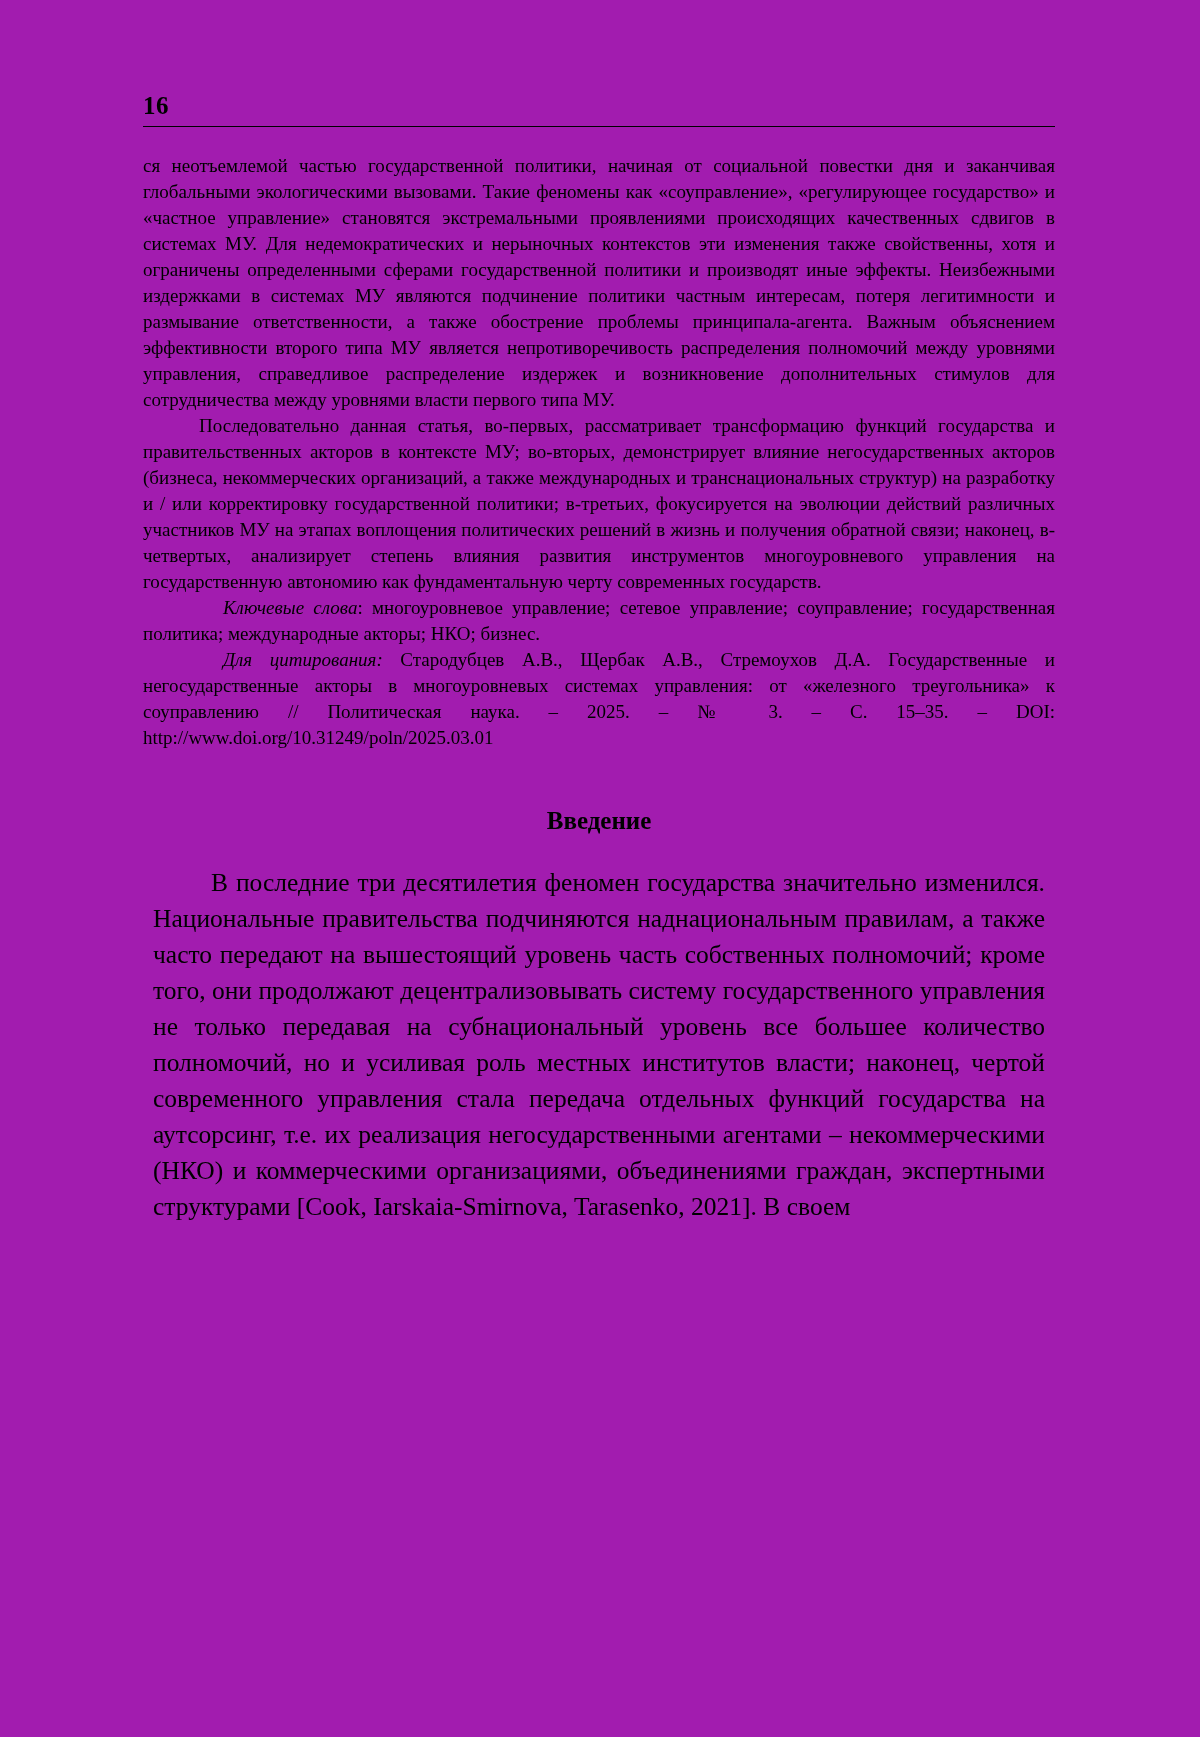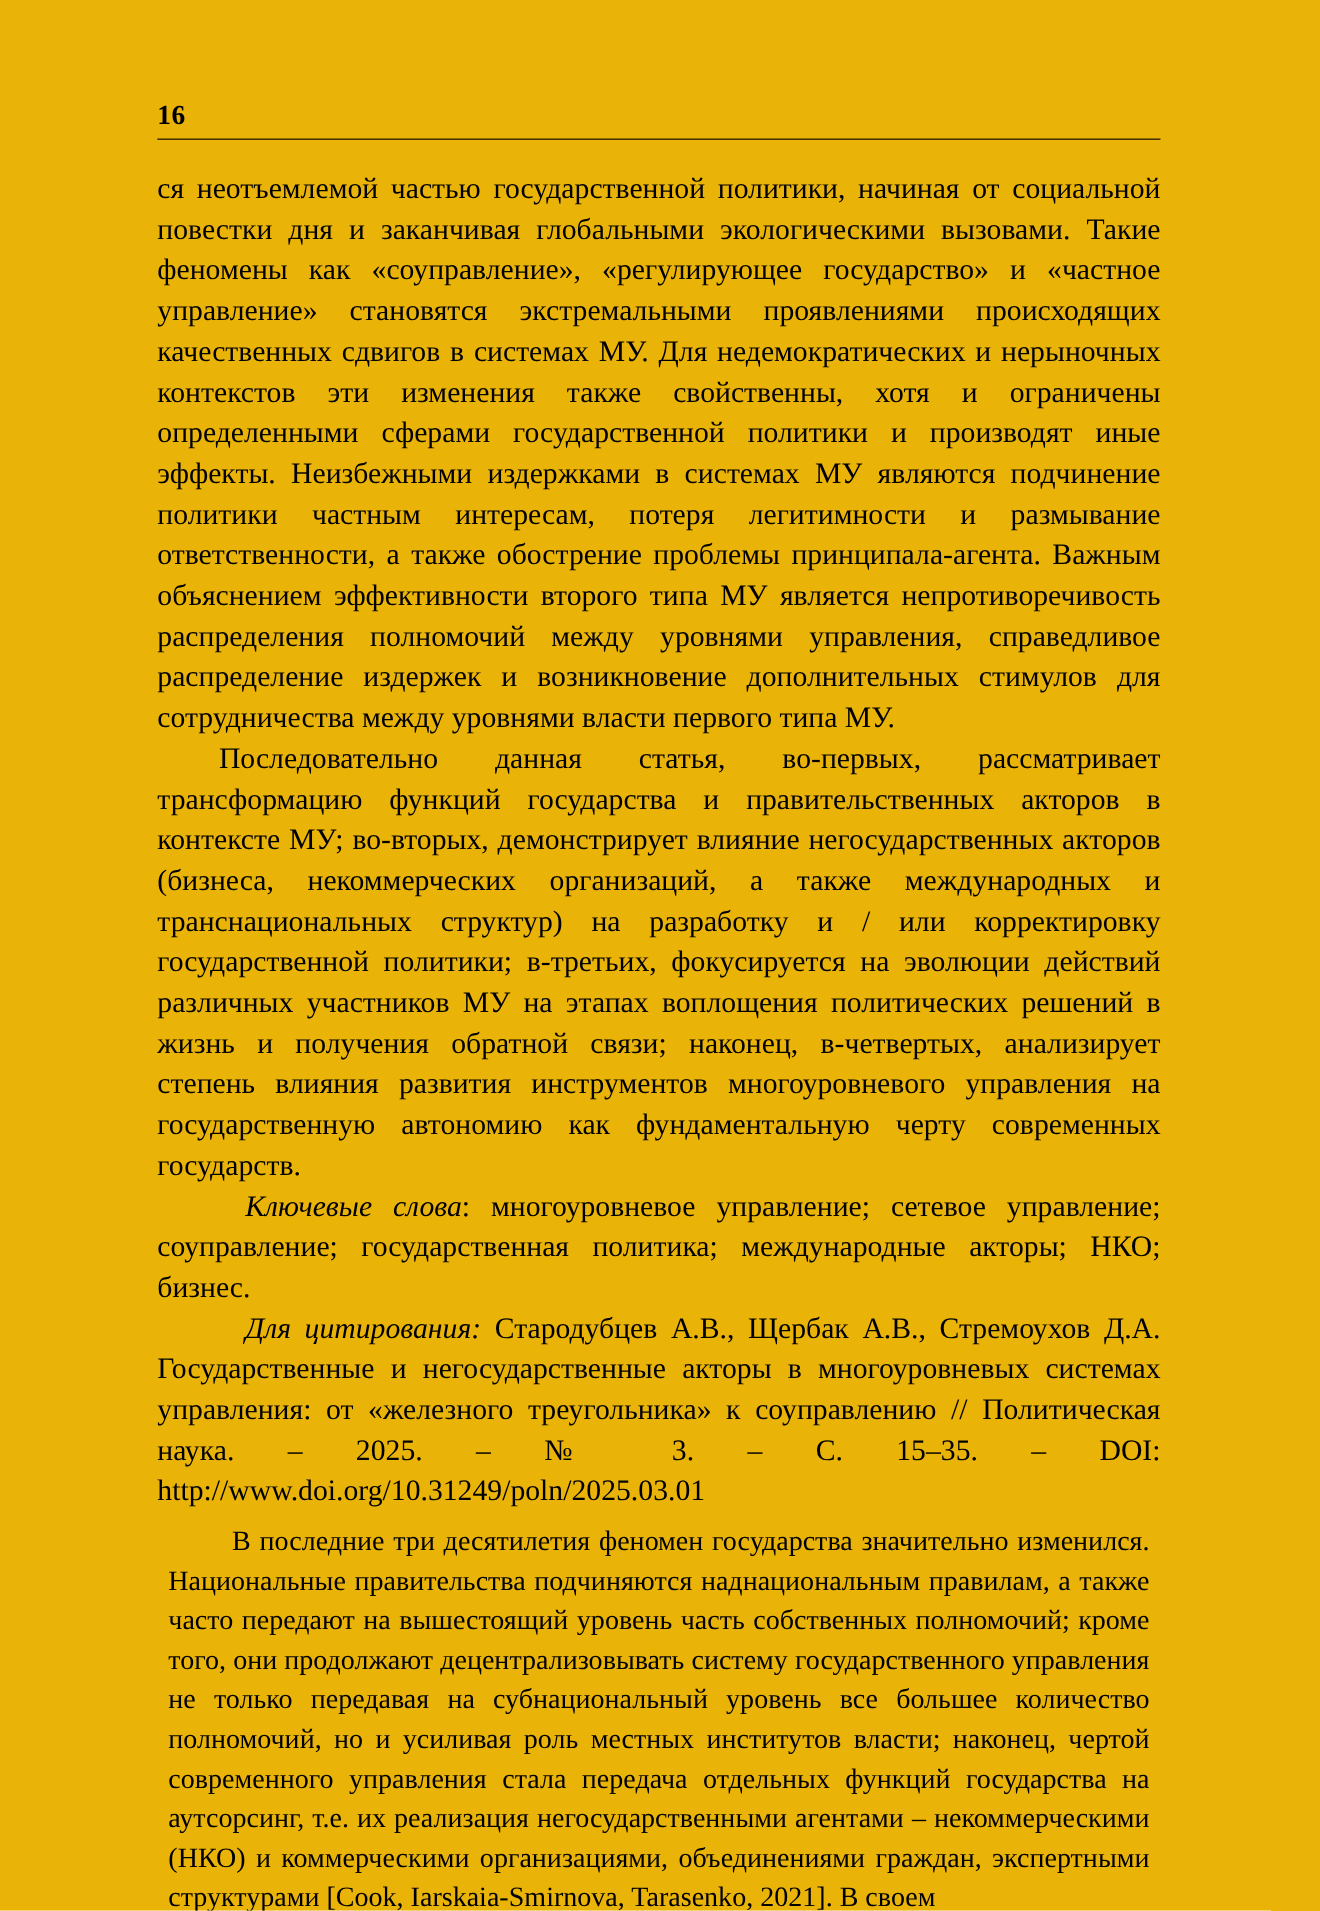--- a/index.html
+++ b/index.html
@@ -4,21 +4,21 @@
 <style>
   html, body {
     margin: 0;
     padding: 0;
     background: #ffffff;
   }
   .page {
     width: 1200px;
     height: 1737px;
     position: relative;
-    background: #eab308;
+    background: #a21caf;
     box-sizing: border-box;
     font-family: "Liberation Serif", "DejaVu Serif", serif;
     color: #000000;
     overflow: hidden;
   }
   .content {
     position: absolute;
     left: 143px;
     top: 92px;
     width: 912px;
@@ -39,21 +39,21 @@
   .journal-title {
     position: absolute;
     left: 50%;
     transform: translateX(-50%);
     font-style: italic;
     font-size: 24px;
     white-space: nowrap;
   }
   .body-text {
     margin-top: 26px;
-    font-size: 27px;
+    font-size: 19px;
     line-height: 1.37;
     text-align: justify;
     text-justify: inter-word;
     hyphens: manual;
   }
   .body-text p {
     margin: 0;
   }
   .p-indent {
     text-indent: 56px;
@@ -90,19 +90,20 @@
       <span class="page-number">16</span>
     </div>
 
     <div class="body-text">
       <p>ся неотъемлемой частью государственной политики, начиная от социальной повестки дня и заканчивая глобальными экологическими вызовами. Такие феномены как «соуправление», «регулирующее государство» и «частное управление» становятся экстремальными проявлениями происходящих качественных сдвигов в системах МУ. Для недемократических и нерыночных контекстов эти изменения также свойственны, хотя и ограничены определенными сферами государственной политики и производят иные эффекты. Неизбежными издержками в системах МУ являются подчинение политики частным интересам, потеря легитимности и размывание ответственности, а также обострение проблемы принципала-агента. Важным объяснением эффективности второго типа МУ является непротиворечивость распределения полномочий между уровнями управления, справедливое распределение издержек и возникновение дополнительных стимулов для сотрудничества между уровнями власти первого типа МУ.</p>
       <p class="p-indent">Последовательно данная статья, во-первых, рассматривает трансформацию функций государства и правительственных акторов в контексте МУ; во-вторых, демонстрирует влияние негосударственных акторов (бизнеса, некоммерческих организаций, а также международных и транснациональных структур) на разработку и / или корректировку государственной политики; в-третьих, фокусируется на эволюции действий различных участников МУ на этапах воплощения политических решений в жизнь и получения обратной связи; наконец, в-четвертых, анализирует степень влияния развития инструментов многоуровневого управления на государственную автономию как фундаментальную черту современных государств.</p>
       <p class="p-indent"><span class="kw-label">Ключевые слова</span><span>: многоуровневое управление; сетевое управление; соуправление; государственная политика; международные акторы; НКО; бизнес.</span></p>
       <p class="p-indent"><span class="cite-label">Для цитирования:</span><span> Стародубцев А.В., Щербак А.В., Стремоухов Д.А. Государственные и негосударственные акторы в многоуровневых системах управления: от «железного треугольника» к соуправлению // Политическая наука. – 2025. – № 3. – С. 15–35. – DOI: http://www.doi.org/10.31249/poln/2025.03.01</span></p>
     </div>
 
+    <div class="section-title">Введение</div>
 
     <div class="intro">
       <p>В последние три десятилетия феномен государства значительно изменился. Национальные правительства подчиняются наднациональным правилам, а также часто передают на вышестоящий уровень часть собственных полномочий; кроме того, они продолжают децентрализовывать систему государственного управления не только передавая на субнациональный уровень все большее количество полномочий, но и усиливая роль местных институтов власти; наконец, чертой современного управления стала передача отдельных функций государства на аутсорсинг, т.е. их реализация негосударственными агентами – некоммерческими (НКО) и коммерческими организациями, объединениями граждан, экспертными структурами [Cook, Iarskaia-Smirnova, Tarasenko, 2021]. В своем</p>
     </div>
 
   </div>
 </div>
 
 </body></html>

